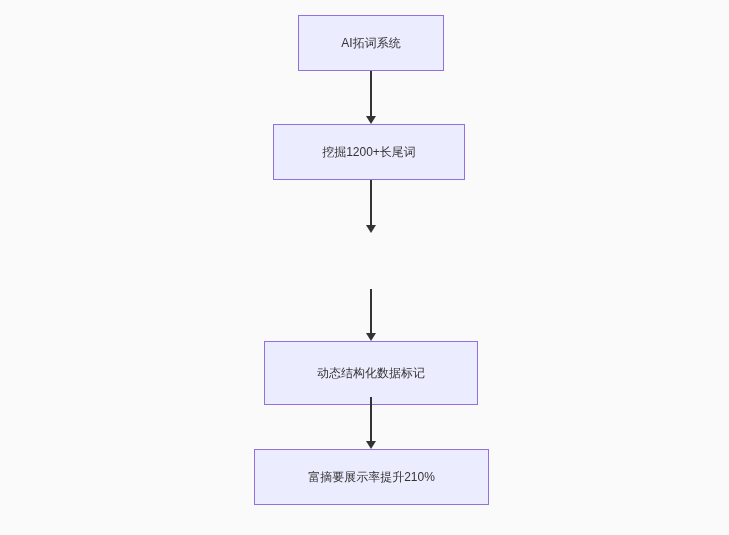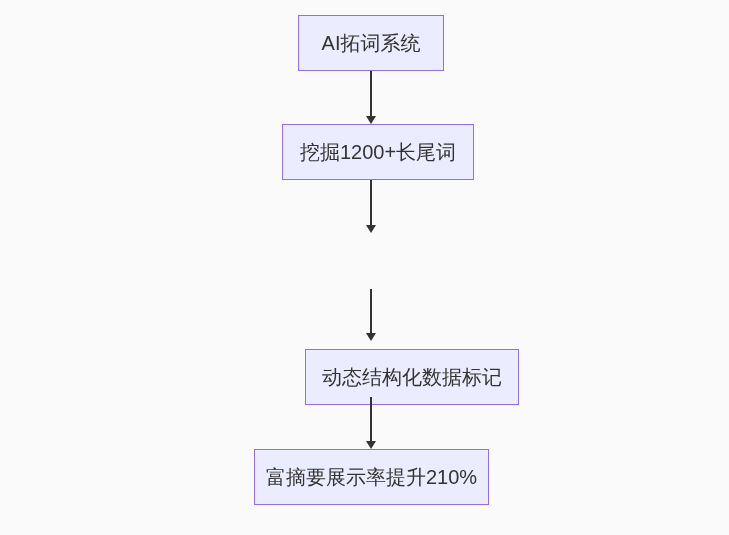--- a/index.html
+++ b/index.html
@@ -23,28 +23,28 @@
     overflow: hidden;
   }
   .node {
     position: absolute;
     background: var(--node-fill);
     border: 1px solid var(--node-border);
     display: flex;
     align-items: center;
     justify-content: center;
     color: var(--text-color);
-    font-size: 20px;
+    font-size: 12px;
     line-height: 1.2;
     white-space: nowrap;
   }
   .node-0 { left: 298px; top: 15px;  width: 146px; height: 56px; }
-  .node-1 { left: 282px; top: 124px; width: 192px; height: 56px; }
+  .node-1 { left: 273px; top: 124px; width: 192px; height: 56px; }
   .node-2 { left: 261px; top: 233px; width: 219px; height: 56px; }
-  .node-3 { left: 264px; top: 349px; width: 214px; height: 56px; margin-left: 41px; }
+  .node-3 { left: 264px; top: 341px; width: 214px; height: 64px; }
   .node-4 { left: 254px; top: 449px; width: 235px; height: 56px; }
 
   .arrow {
     position: absolute;
     width: 12px;
     display: flex;
     flex-direction: column;
     align-items: center;
   }
   .arrow-line {

